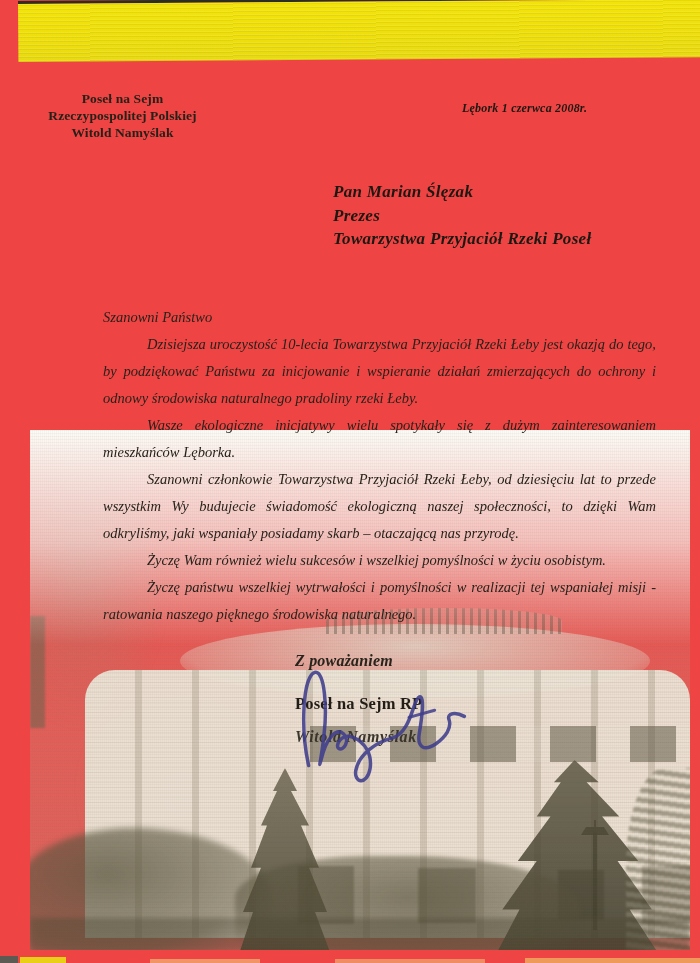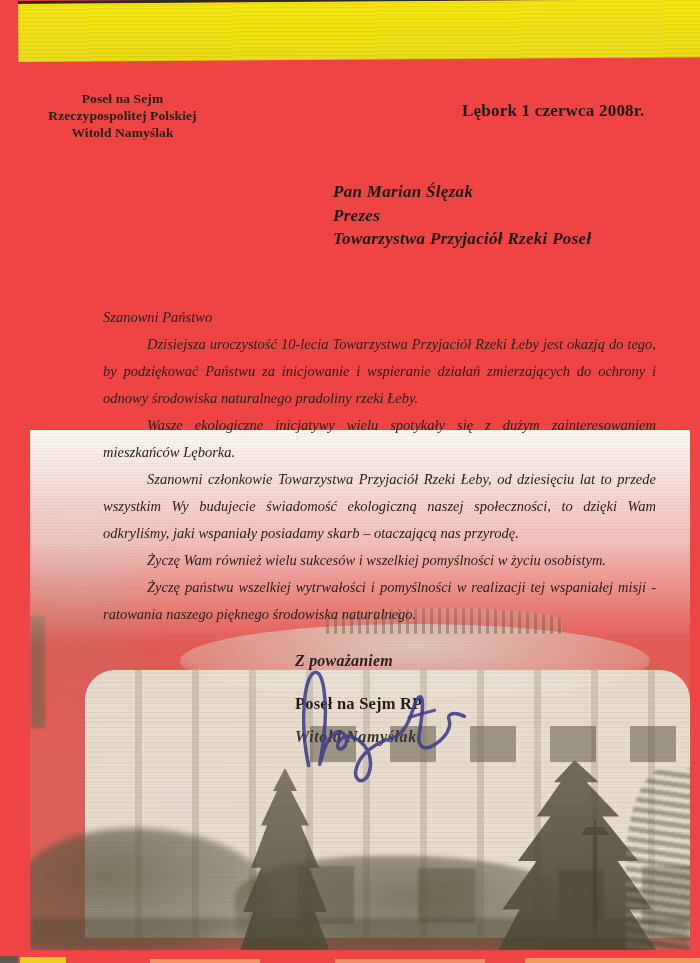--- a/index.html
+++ b/index.html
@@ -66,21 +66,21 @@
   .ph-fadeTop{position:absolute;left:0;top:0;width:100%;height:215px;z-index:5;
     background:linear-gradient(180deg,#fcfbf6 0%, rgba(252,251,246,0.65) 52%, rgba(252,251,246,0) 100%);}
   .ph-grain{position:absolute;inset:0;z-index:6;
     background:
       repeating-linear-gradient(0deg, rgba(110,105,85,0.05) 0 1px, rgba(0,0,0,0) 1px 3px),
       repeating-linear-gradient(90deg, rgba(110,105,85,0.04) 0 1px, rgba(0,0,0,0) 1px 2px);}
   
   .sender{position:absolute;left:30px;top:90px;width:185px;text-align:center;z-index:2;
     font-size:13.5px;font-weight:bold;line-height:17px;color:#262118;letter-spacing:0.1px;}
   .dateline{position:absolute;left:462px;top:101px;z-index:2;
-    font-size:17px;font-weight:bold;color:#1c1812;letter-spacing:0.2px;}
+    font-size:12px;font-weight:bold;font-style:italic;color:#1c1812;letter-spacing:0.2px;}
   .recipient{position:absolute;left:333px;top:180px;z-index:2;
     font-size:17px;font-weight:bold;font-style:italic;line-height:23.5px;color:#1c1812;letter-spacing:0.3px;}
   .letter-body{position:absolute;left:103px;top:304px;width:553px;z-index:2;
     font-size:14.5px;font-style:italic;line-height:27px;color:#27221a;text-align:justify;}
   .letter-body .salutation{text-align:left;}
   .letter-body p{margin:0;text-indent:44px;}
   .closing{position:absolute;left:295px;top:652px;z-index:3;color:#28231b;}
   .closing .vale{font-size:16px;font-style:italic;font-weight:bold;letter-spacing:0.2px;}
   .closing .title{margin-top:24px;font-size:16.5px;font-weight:bold;letter-spacing:0.2px;color:#211d16;font-family:Liberation Serif, serif;}
   .closing .name{margin-top:14px;font-size:16px;font-weight:bold;font-style:italic;letter-spacing:0.6px;color:#3a352b;}

